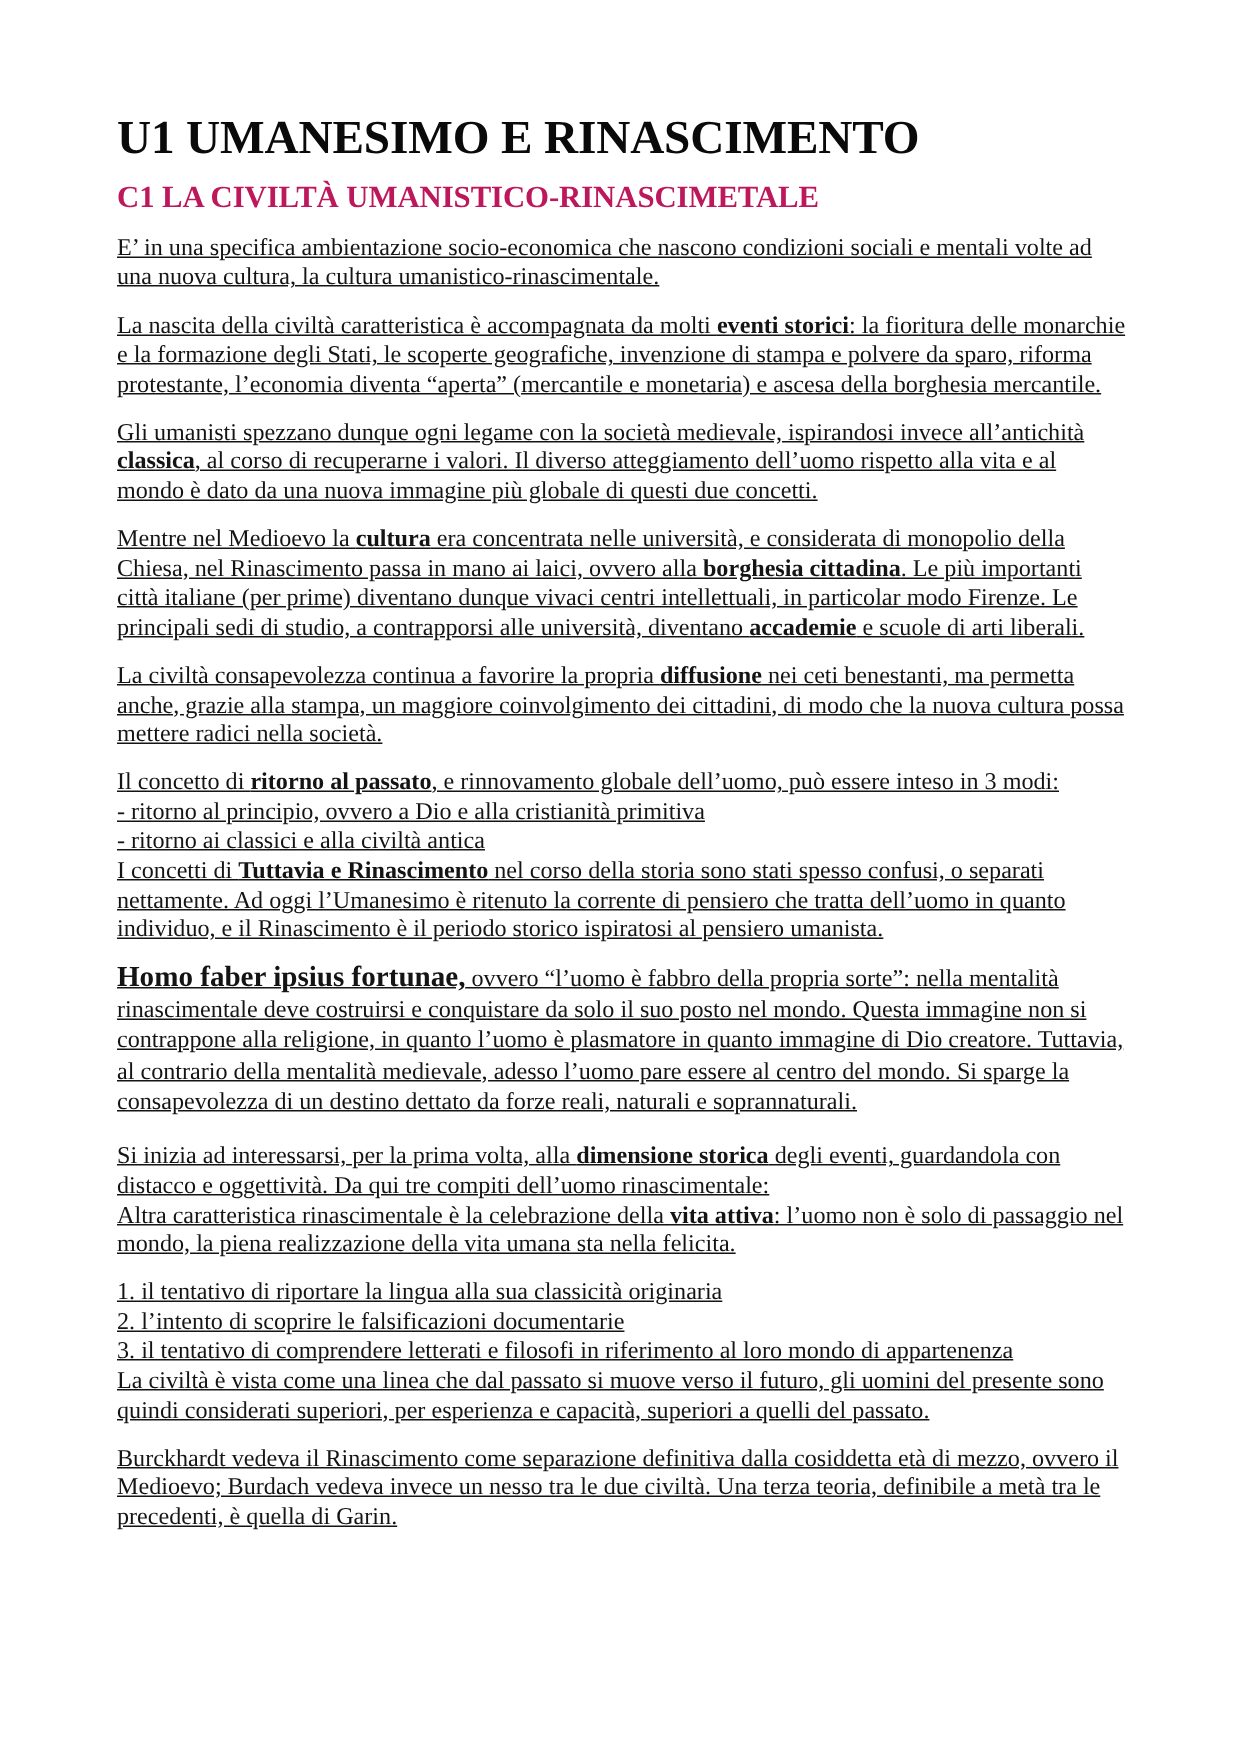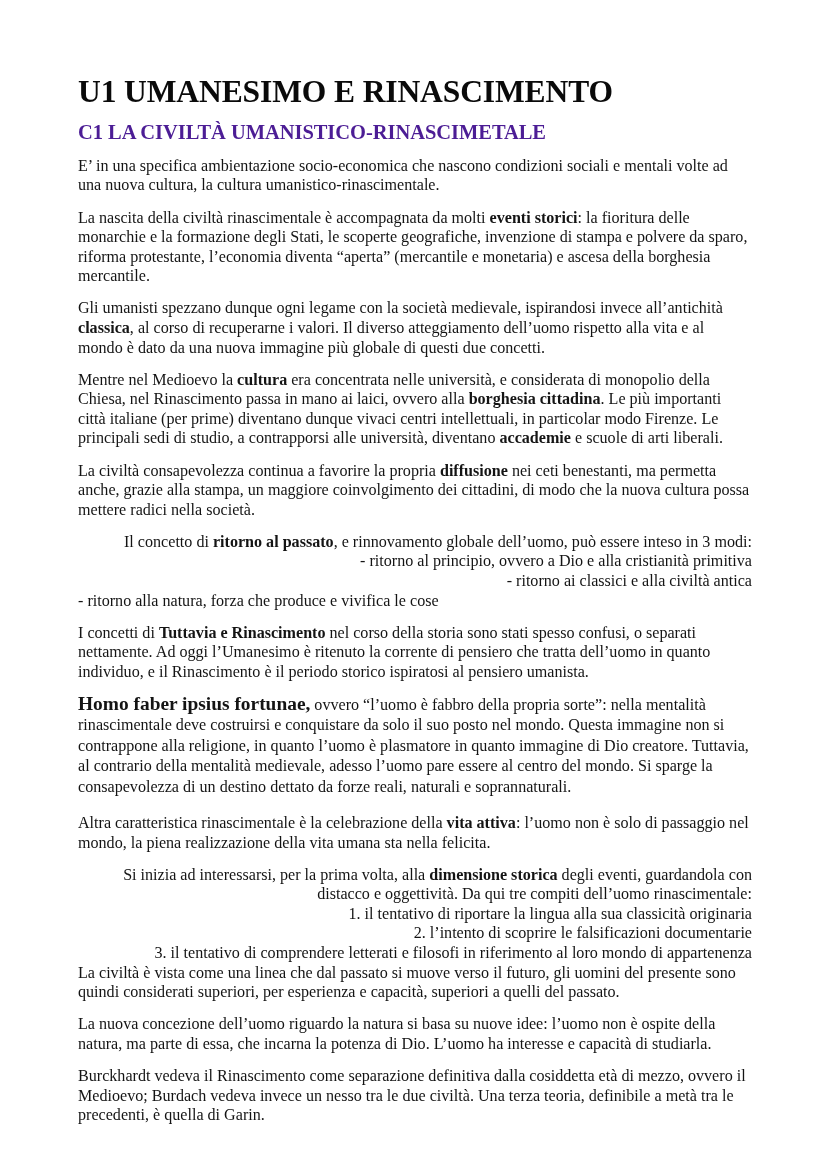--- a/index.html
+++ b/index.html
@@ -35,35 +35,35 @@
     margin: 0 0 12px 0;
     letter-spacing: -0.1px;
     color: #0a0a0a;
   }
   h2.doc-subtitle {
     font-size: 20.5px;
     font-weight: 700;
     line-height: 1.15;
     margin: 0 0 11px 0;
     letter-spacing: -0.05px;
-    color: #4c1d95;
+    color: #be185d;
   }
   p.para {
     font-size: 16.1px;
     line-height: 19.6px;
     margin: 0 0 12.5px 0;
     text-align: left;
     color: #141414;
+    text-decoration: underline;
   }
   p.para.tight {
     margin-bottom: 16px;
   }
   p.para.list-line {
     margin-bottom: 0;
-    text-align: right;
   }
   p.para.block-end {
     margin-bottom: 12.5px;
   }
   .b {
     font-weight: 700;
   }
   .lead-term {
     font-size: 19.4px;
     font-weight: 700;
@@ -81,60 +81,58 @@
 
     <h1 class="doc-title">U1 UMANESIMO E RINASCIMENTO</h1>
 
     <h2 class="doc-subtitle">C1 LA CIVILTÀ UMANISTICO-RINASCIMETALE</h2>
 
     <p class="para">
       <span>E’ in una specifica ambientazione socio-economica che nascono condizioni sociali e mentali volte ad una nuova cultura, la cultura umanistico-rinascimentale.</span>
     </p>
 
     <p class="para">
-      <span>La nascita della civiltà rinascimentale è accompagnata da molti </span><span class="b">eventi storici</span><span>: la fioritura delle monarchie e la formazione degli Stati, le scoperte geografiche, invenzione di stampa e polvere da sparo, riforma protestante, l’economia diventa “aperta” (mercantile e monetaria) e ascesa della borghesia mercantile.</span>
+      <span>La nascita della civiltà caratteristica è accompagnata da molti </span><span class="b">eventi storici</span><span>: la fioritura delle monarchie e la formazione degli Stati, le scoperte geografiche, invenzione di stampa e polvere da sparo, riforma protestante, l’economia diventa “aperta” (mercantile e monetaria) e ascesa della borghesia mercantile.</span>
     </p>
 
     <p class="para">
       <span>Gli umanisti spezzano dunque ogni legame con la società medievale, ispirandosi invece all’antichità </span><span class="b">classica</span><span>, al corso di recuperarne i valori. Il diverso atteggiamento dell’uomo rispetto alla vita e al mondo è dato da una nuova immagine più globale di questi due concetti.</span>
     </p>
 
     <p class="para">
       <span>Mentre nel Medioevo la </span><span class="b">cultura</span><span> era concentrata nelle università, e considerata di monopolio della Chiesa, nel Rinascimento passa in mano ai laici, ovvero alla </span><span class="b">borghesia cittadina</span><span>. Le più importanti città italiane (per prime) diventano dunque vivaci centri intellettuali, in particolar modo Firenze. Le principali sedi di studio, a contrapporsi alle università, diventano </span><span class="b">accademie</span><span> e scuole di arti liberali.</span>
     </p>
 
     <p class="para">
       <span>La civiltà consapevolezza continua a favorire la propria </span><span class="b">diffusione</span><span> nei ceti benestanti, ma permetta anche, grazie alla stampa, un maggiore coinvolgimento dei cittadini, di modo che la nuova cultura possa mettere radici nella società.</span>
     </p>
 
     <p class="para list-line">
       <span>Il concetto di </span><span class="b">ritorno al passato</span><span>, e rinnovamento globale dell’uomo, può essere inteso in 3 modi:</span>
     </p>
     <p class="para list-line">- ritorno al principio, ovvero a Dio e alla cristianità primitiva</p>
     <p class="para list-line">- ritorno ai classici e alla civiltà antica</p>
-    <p class="para block-end">- ritorno alla natura, forza che produce e vivifica le cose</p>
 
     <p class="para">
       <span>I concetti di </span><span class="b">Tuttavia e Rinascimento</span><span> nel corso della storia sono stati spesso confusi, o separati nettamente. Ad oggi l’Umanesimo è ritenuto la corrente di pensiero che tratta dell’uomo in quanto individuo, e il Rinascimento è il periodo storico ispiratosi al pensiero umanista.</span>
     </p>
 
     <p class="para has-lead tight">
       <span class="lead-term">Homo faber ipsius fortunae,</span><span> ovvero “l’uomo è fabbro della propria sorte”: nella mentalità rinascimentale deve costruirsi e conquistare da solo il suo posto nel mondo. Questa immagine non si contrappone alla religione, in quanto l’uomo è plasmatore in quanto immagine di Dio creatore. Tuttavia, al contrario della mentalità medievale, adesso l’uomo pare essere al centro del mondo. Si sparge la consapevolezza di un destino dettato da forze reali, naturali e soprannaturali.</span>
     </p>
 
+    <p class="para list-line">
+      <span>Si inizia ad interessarsi, per la prima volta, alla </span><span class="b">dimensione storica</span><span> degli eventi, guardandola con distacco e oggettività. Da qui tre compiti dell’uomo rinascimentale:</span>
+    </p>
+
     <p class="para block-end">
       <span>Altra caratteristica rinascimentale è la celebrazione della </span><span class="b">vita attiva</span><span>: l’uomo non è solo di passaggio nel mondo, la piena realizzazione della vita umana sta nella felicita.</span>
-    </p>
-
-    <p class="para list-line">
-      <span>Si inizia ad interessarsi, per la prima volta, alla </span><span class="b">dimensione storica</span><span> degli eventi, guardandola con distacco e oggettività. Da qui tre compiti dell’uomo rinascimentale:</span>
     </p>
     <p class="para list-line">1. il tentativo di riportare la lingua alla sua classicità originaria</p>
     <p class="para list-line">2. l’intento di scoprire le falsificazioni documentarie</p>
     <p class="para list-line">3. il tentativo di comprendere letterati e filosofi in riferimento al loro mondo di appartenenza</p>
     <p class="para block-end">La civiltà è vista come una linea che dal passato si muove verso il futuro, gli uomini del presente sono quindi considerati superiori, per esperienza e capacità, superiori a quelli del passato.</p>
 
-    <p class="para">La nuova concezione dell’uomo riguardo la natura si basa su nuove idee: l’uomo non è ospite della natura, ma parte di essa, che incarna la potenza di Dio. L’uomo ha interesse e capacità di studiarla.</p>
 
     <p class="para">Burckhardt vedeva il Rinascimento come separazione definitiva dalla cosiddetta età di mezzo, ovvero il Medioevo; Burdach vedeva invece un nesso tra le due civiltà. Una terza teoria, definibile a metà tra le precedenti, è quella di Garin.</p>
 
   </div>
 </div>
 
 </body></html>

